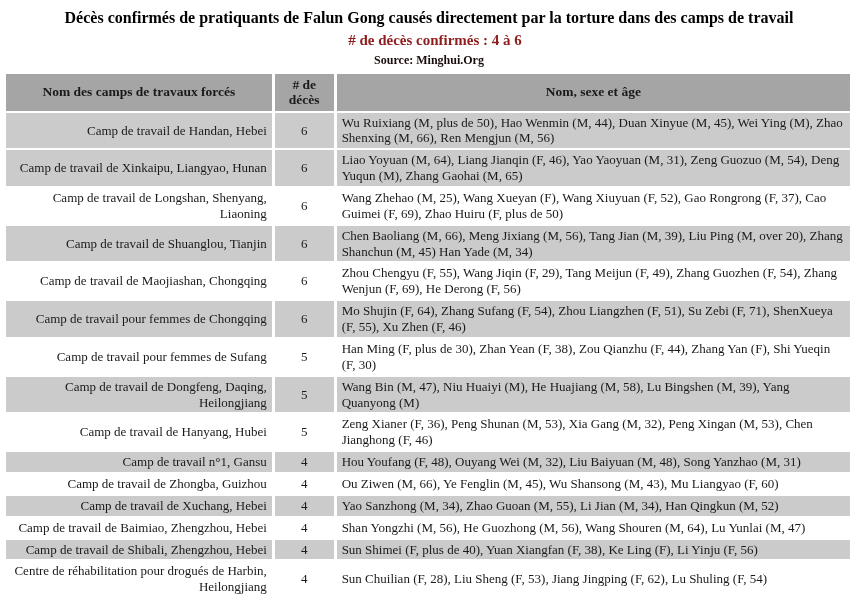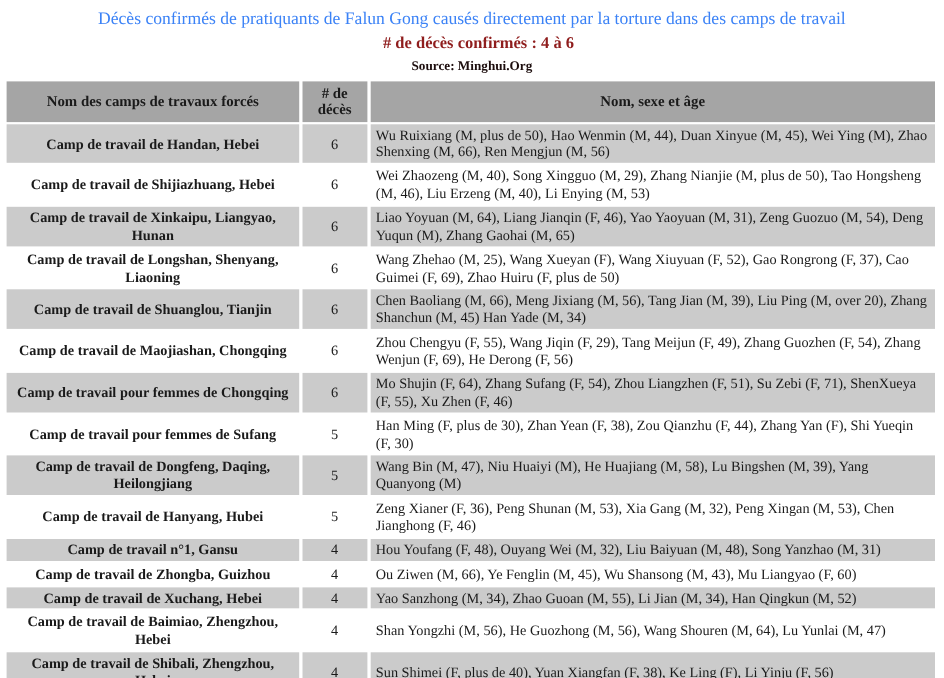--- a/index.html
+++ b/index.html
@@ -11,22 +11,22 @@
   .page {
     width: 858px;
     min-height: 616px;
     background: #ffffff;
     box-sizing: border-box;
     padding-top: 5px;
   }
   .title-block { text-align: center; }
   .title {
     font-size: 16px;
-    font-weight: normal;
-    color: #3b82f6;
+    font-weight: bold;
+    color: #000000;
     margin: 3px 4px 2px 4px;
     line-height: 1.2;
   }
   .subtitle {
     font-size: 15px;
     font-weight: bold;
     color: #8f1d1d;
     margin: 4px 0 2px 12px;
     line-height: 1.2;
   }
@@ -59,21 +59,21 @@
     color: #1a1a1a;
     vertical-align: middle;
     padding: 2px 5px;
     line-height: 1.22;
   }
   tr.gray td  { background: #cbcbcb; }
   tr.white td { background: #ffffff; }
   .col-camp  { width: 262px; }
   .col-count { width: 58px; }
   .col-names { width: 506px; }
-  td.td-camp  { text-align: center; font-weight: bold; }
+  td.td-camp  { text-align: right; }
   td.td-count { text-align: center; }
   td.td-names { text-align: left; }
 </style>
 </head>
 <body>
 
 <div class="page">
   <div class="title-block">
     <div class="title">Décès confirmés de pratiquants de Falun Gong causés directement par la torture dans des camps de travail</div>
     <div class="subtitle"># de décès confirmés : 4 à 6</div>
@@ -91,25 +91,20 @@
         <th>Nom des camps de travaux forcés</th>
         <th># de décès</th>
         <th>Nom, sexe et âge</th>
       </tr>
     </thead>
     <tbody>
         <tr class="gray">
           <td class="td-camp">Camp de travail de Handan, Hebei</td>
           <td class="td-count">6</td>
           <td class="td-names">Wu Ruixiang (M, plus de 50), Hao Wenmin (M, 44), Duan Xinyue (M, 45), Wei Ying (M), Zhao Shenxing (M, 66), Ren Mengjun (M, 56)</td>
-        </tr>
-        <tr class="white">
-          <td class="td-camp">Camp de travail de Shijiazhuang, Hebei</td>
-          <td class="td-count">6</td>
-          <td class="td-names">Wei Zhaozeng (M, 40), Song Xingguo (M, 29), Zhang Nianjie (M, plus de 50), Tao Hongsheng (M, 46), Liu Erzeng (M, 40), Li Enying (M, 53)</td>
         </tr>
         <tr class="gray">
           <td class="td-camp">Camp de travail de Xinkaipu, Liangyao, Hunan</td>
           <td class="td-count">6</td>
           <td class="td-names">Liao Yoyuan (M, 64), Liang Jianqin (F, 46), Yao Yaoyuan (M, 31), Zeng Guozuo (M, 54), Deng Yuqun (M), Zhang Gaohai (M, 65)</td>
         </tr>
         <tr class="white">
           <td class="td-camp">Camp de travail de Longshan, Shenyang, Liaoning</td>
           <td class="td-count">6</td>
           <td class="td-names">Wang Zhehao (M, 25), Wang Xueyan (F), Wang Xiuyuan (F, 52), Gao Rongrong (F, 37), Cao Guimei (F, 69), Zhao Huiru (F, plus de 50)</td>

